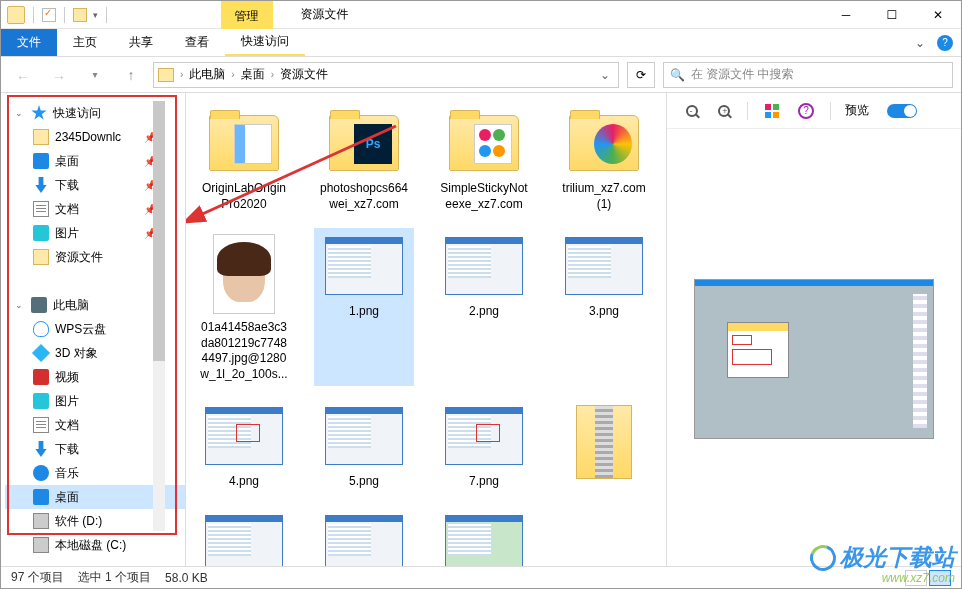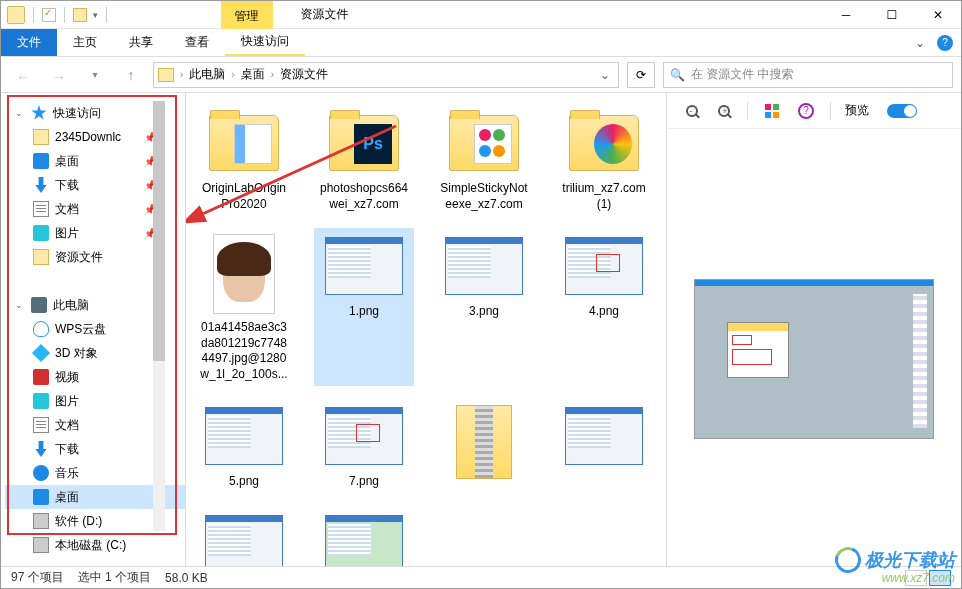--- a/index.html
+++ b/index.html
@@ -75,21 +75,21 @@
 
 .content { flex: 1; padding: 12px 8px; overflow-y: auto; position: relative; }
 .items-grid { display: flex; flex-wrap: wrap; gap: 12px 20px; align-content: flex-start; }
 .item { width: 100px; display: flex; flex-direction: column; align-items: center; padding: 4px; cursor: pointer; }
 .item.selected { background: #cde6ff; }
 .item-thumb { width: 78px; height: 68px; display: flex; align-items: center; justify-content: center; margin-bottom: 4px; }
 .item-label { text-align: center; font-size: 12px; word-break: break-all; line-height: 1.3; max-height: 62px; overflow: hidden; }
 .thumb-folder { width: 70px; height: 56px; background: linear-gradient(#ffe9a8, #ffd966); border: 1px solid #d6b658; border-radius: 2px 6px 2px 2px; position: relative; }
 .thumb-folder::before { content: ""; position: absolute; top: -6px; left: 0; width: 28px; height: 8px; background: #ffd966; border: 1px solid #d6b658; border-bottom: none; border-radius: 2px 2px 0 0; }
 .thumb-folder .ovl { position: absolute; right: 6px; top: 8px; width: 38px; height: 40px; background: #fff; border: 1px solid #ccc; }
-.ps-ovl { background: #001e36 !important; border: none !important; display: flex; align-items: center; justify-content: center; color: #31a8ff; font-weight: bold; font-size: 16px; }
+.ps-ovl { background: #001e36 !important; border: none !important; display: flex; align-items: center; justify-content: center; color: #31a8ff; font-weight: bold; font-size: 12px; }
 .color-ovl { background: #fff !important; display: flex; flex-wrap: wrap; padding: 4px; gap: 2px; }
 .color-ovl span { width: 12px; height: 12px; border-radius: 50%; }
 .swirl-ovl { background: conic-gradient(#e91e63, #ffc107, #4caf50, #2196f3, #e91e63) !important; border-radius: 50%; border: none !important; }
 .thumb-person { width: 62px; height: 80px; background: #fff; border: 1px solid #ccc; display: flex; align-items: center; justify-content: center; overflow: hidden; }
 .person-face { width: 42px; height: 52px; background: #e8c5a8; border-radius: 50% 50% 40% 40%; position: relative; margin-top: 4px; }
 .person-hair { position: absolute; top: -8px; left: -6px; right: -6px; height: 34px; background: #4a2818; border-radius: 50% 50% 20% 20%; }
 .thumb-screenshot { width: 84px; height: 58px; background: #fff; border: 1px solid #3d7cc9; display: flex; flex-direction: column; }
 .ss-titlebar { height: 6px; background: #3d7cc9; }
 .ss-body { flex: 1; background: #f0f4f8; position: relative; padding: 2px; }
 .ss-grid { width: 60%; height: 70%; background: repeating-linear-gradient(0deg,#cde,#cde 2px,#fff 2px,#fff 4px); }
@@ -125,21 +125,21 @@
 
 .statusbar { height: 22px; border-top: 1px solid #ddd; display: flex; align-items: center; padding: 0 10px; font-size: 11px; gap: 14px; color: #333; background: #fff; }
 .statusbar .sb-right { margin-left: auto; display: flex; gap: 2px; }
 .view-btn { width: 22px; height: 16px; border: 1px solid #ccc; }
 .view-btn.active { background: #cde6ff; border-color: #1e88e5; }
 
 
 .watermark { position: absolute; right: 6px; bottom: 3px; display: flex; flex-direction: column; align-items: flex-end; opacity: .88; z-index: 30; }
 .wm-top { display: flex; align-items: center; gap: 4px; }
 .wm-logo { width: 26px; height: 26px; border: 3px solid #1e88e5; border-radius: 50%; border-top-color: #8bc34a; transform: rotate(-25deg); }
-.wm-text1 { font-size: 18px; font-weight: bold; color: #1e88e5; font-style: italic; }
+.wm-text1 { font-size: 23px; font-weight: bold; color: #1e88e5; font-style: italic; }
 .wm-text2 { font-size: 12px; color: #8bc34a; font-style: italic; margin-top: -2px; }
 </style>
 </head>
 <body>
 
 <div class="window">
 
   <div class="titlebar">
     <div class="titlebar-left">
       <div class="ti-icon"></div>
@@ -356,20 +356,31 @@
           </div>
           <div class="item">
             <div class="item-thumb">
               <div class="thumb-screenshot">
                 <div class="ss-titlebar"></div>
                 <div class="ss-body">
                   <div class="ss-grid"></div>
                 </div>
               </div>
             </div>
+            <div class="item-label">2.png</div>
+          </div>
+          <div class="item">
+            <div class="item-thumb">
+              <div class="thumb-screenshot">
+                <div class="ss-titlebar"></div>
+                <div class="ss-body">
+                  <div class="ss-grid"></div>
+                </div>
+              </div>
+            </div>
             <div class="item-label">3.png</div>
           </div>
           <div class="item">
             <div class="item-thumb">
               <div class="thumb-screenshot">
                 <div class="ss-titlebar"></div>
                 <div class="ss-body">
                   <div class="ss-grid"></div>
                   <div class="ss-mark" style="top: 10px; left: 30px; width: 24px; height: 18px;"></div>
                 </div>

